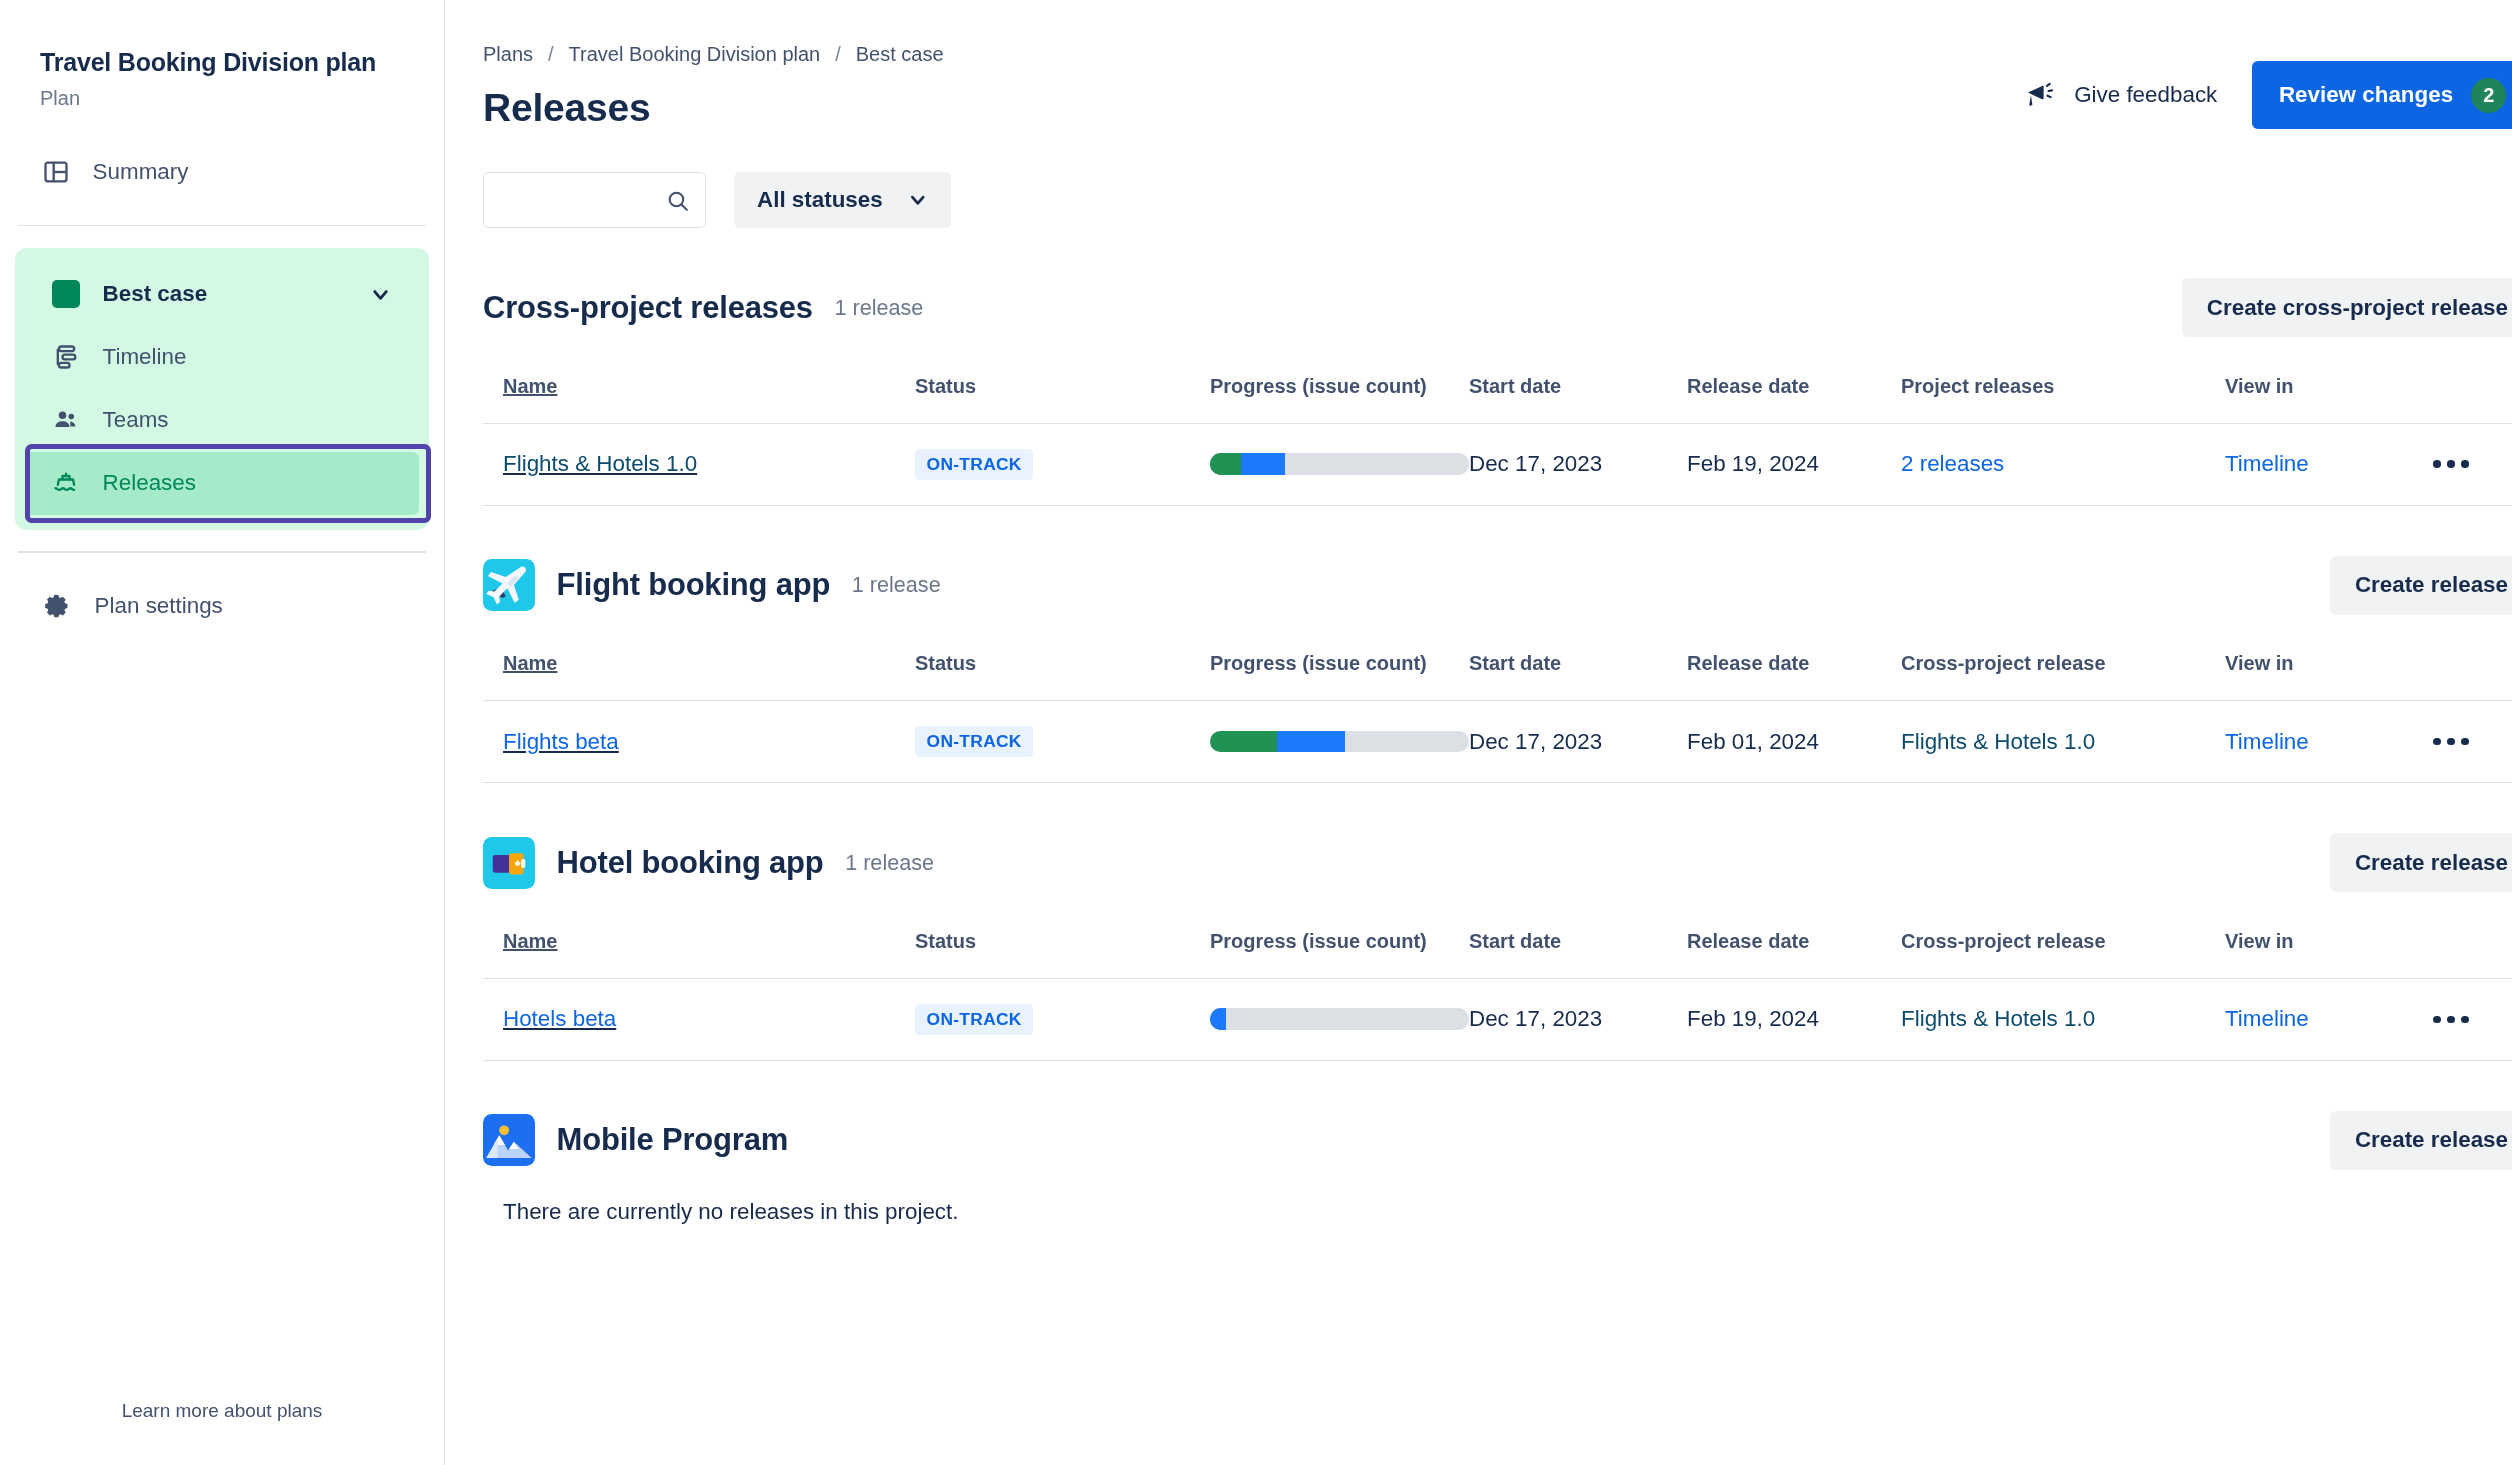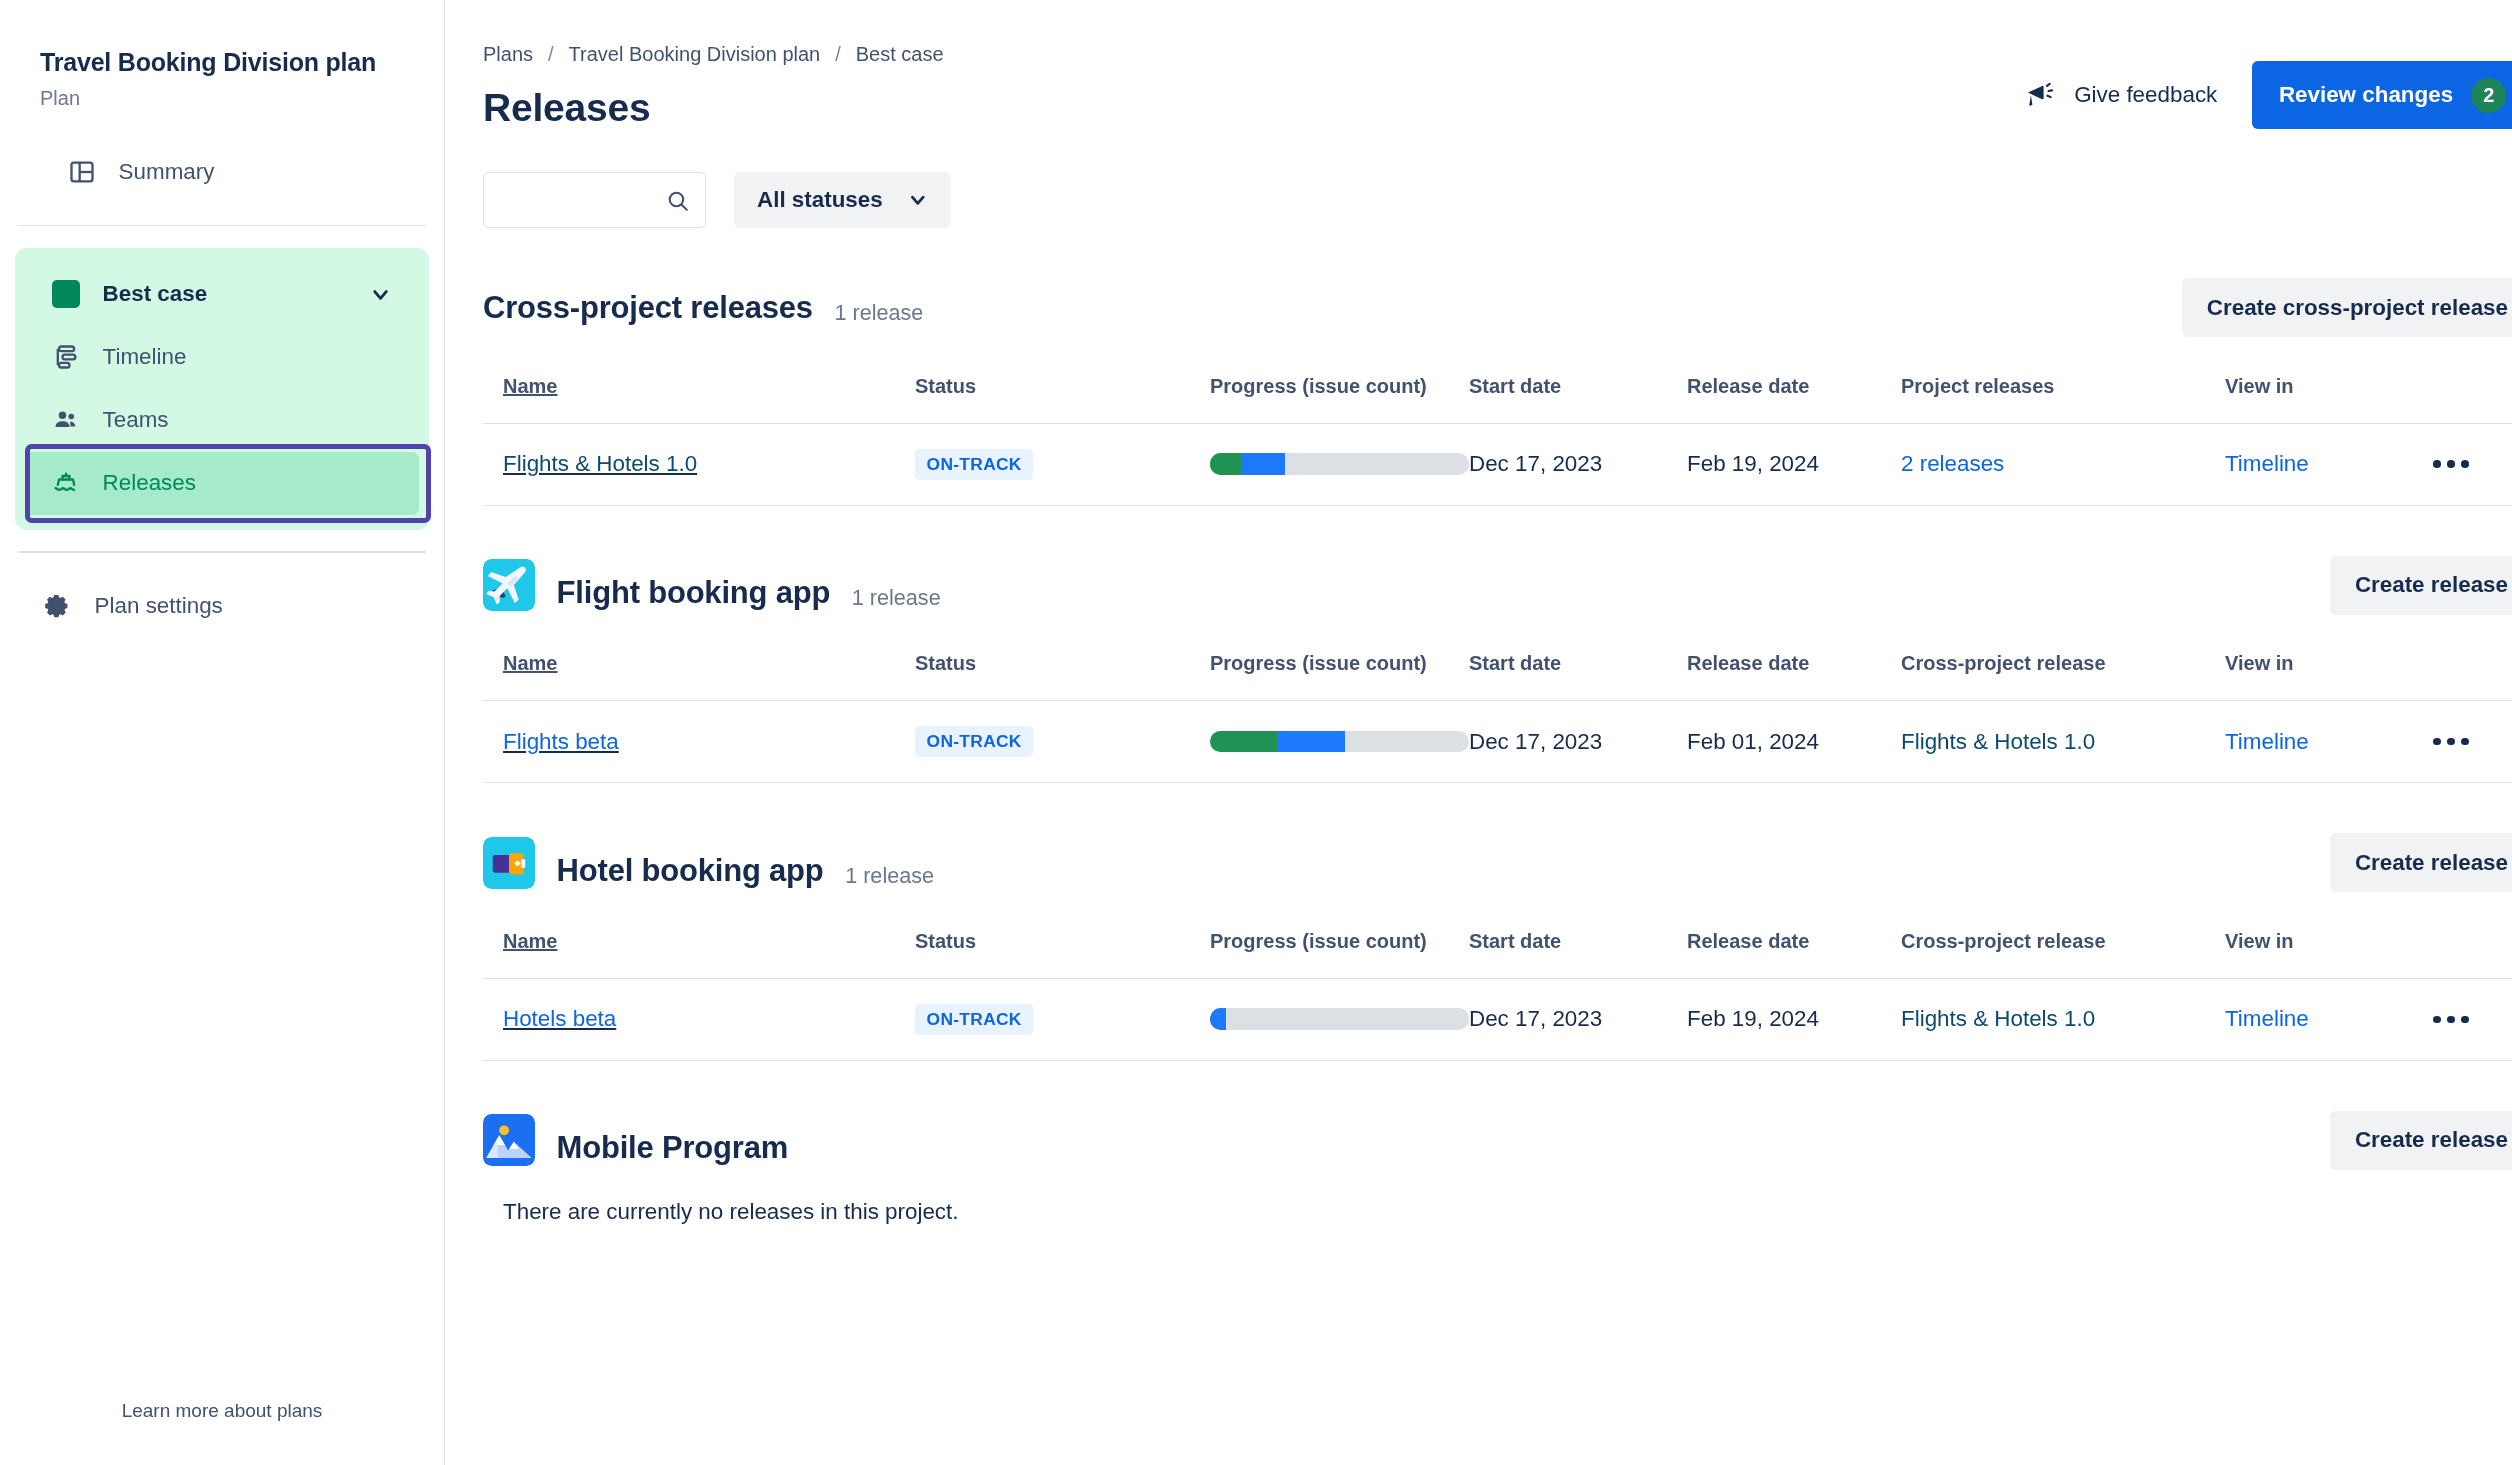--- a/index.html
+++ b/index.html
@@ -29,21 +29,21 @@
     height: 63px;
     padding: 0 25px 0 26.6px;
     margin: 0 15px;
     border-radius: 6.6px;
     gap: 23px;
     cursor: pointer;
   }
   .sb-item .lbl { font-size: 22.4px; color: #42526E; }
   .sb-item.bold .lbl { font-weight: 700; color: #172B4D; }
 
-  .sb-summary-wrap { margin-top: 30px; padding-left: 26px; }
+  .sb-summary-wrap { margin-top: 30px; }
 
   .sb-div { height: 1.7px; background: #DFE1E6; margin: 21.6px 18.3px; }
 
   .sb-group {
     background: #D3F8E4;
     border-radius: 11.6px;
     margin: 0 15px;
     padding: 15px 0 15px 0;
   }
   .sb-group .sb-item { margin: 0 10px; }
@@ -129,21 +129,21 @@
     background: #F1F2F4; border: none; border-radius: 5.8px;
     display: flex; align-items: center; gap: 24px;
     padding: 0 23px;
     font-size: 22.4px; font-weight: 600; color: #172B4D;
     font-family: inherit; cursor: pointer;
   }
 
   
   .section { margin-top: 47px; }
   .sec-head { display: flex; align-items: center; min-height: 65px; }
-  .sec-title-wrap { display: flex; align-items: flex-end; gap: 21.6px; flex: 1 1 auto; }
+  .sec-title-wrap { display: flex; align-items: center; gap: 21.6px; flex: 1 1 auto; }
   .sec-title { font-size: 31px; font-weight: 600; color: #172B4D; letter-spacing: -0.2px; }
   .sec-count { font-size: 21.6px; color: #6B778C; }
   .proj-avatar { width: 52px; height: 52px; border-radius: 8.3px; flex: 0 0 52px; overflow: hidden; }
   .btn-subtle {
     background: #F1F2F4; border: none; border-radius: 5.8px;
     font-size: 22.4px; font-weight: 600; color: #172B4D;
     padding: 16.6px 25px; font-family: inherit; cursor: pointer;
     white-space: nowrap;
   }
 

